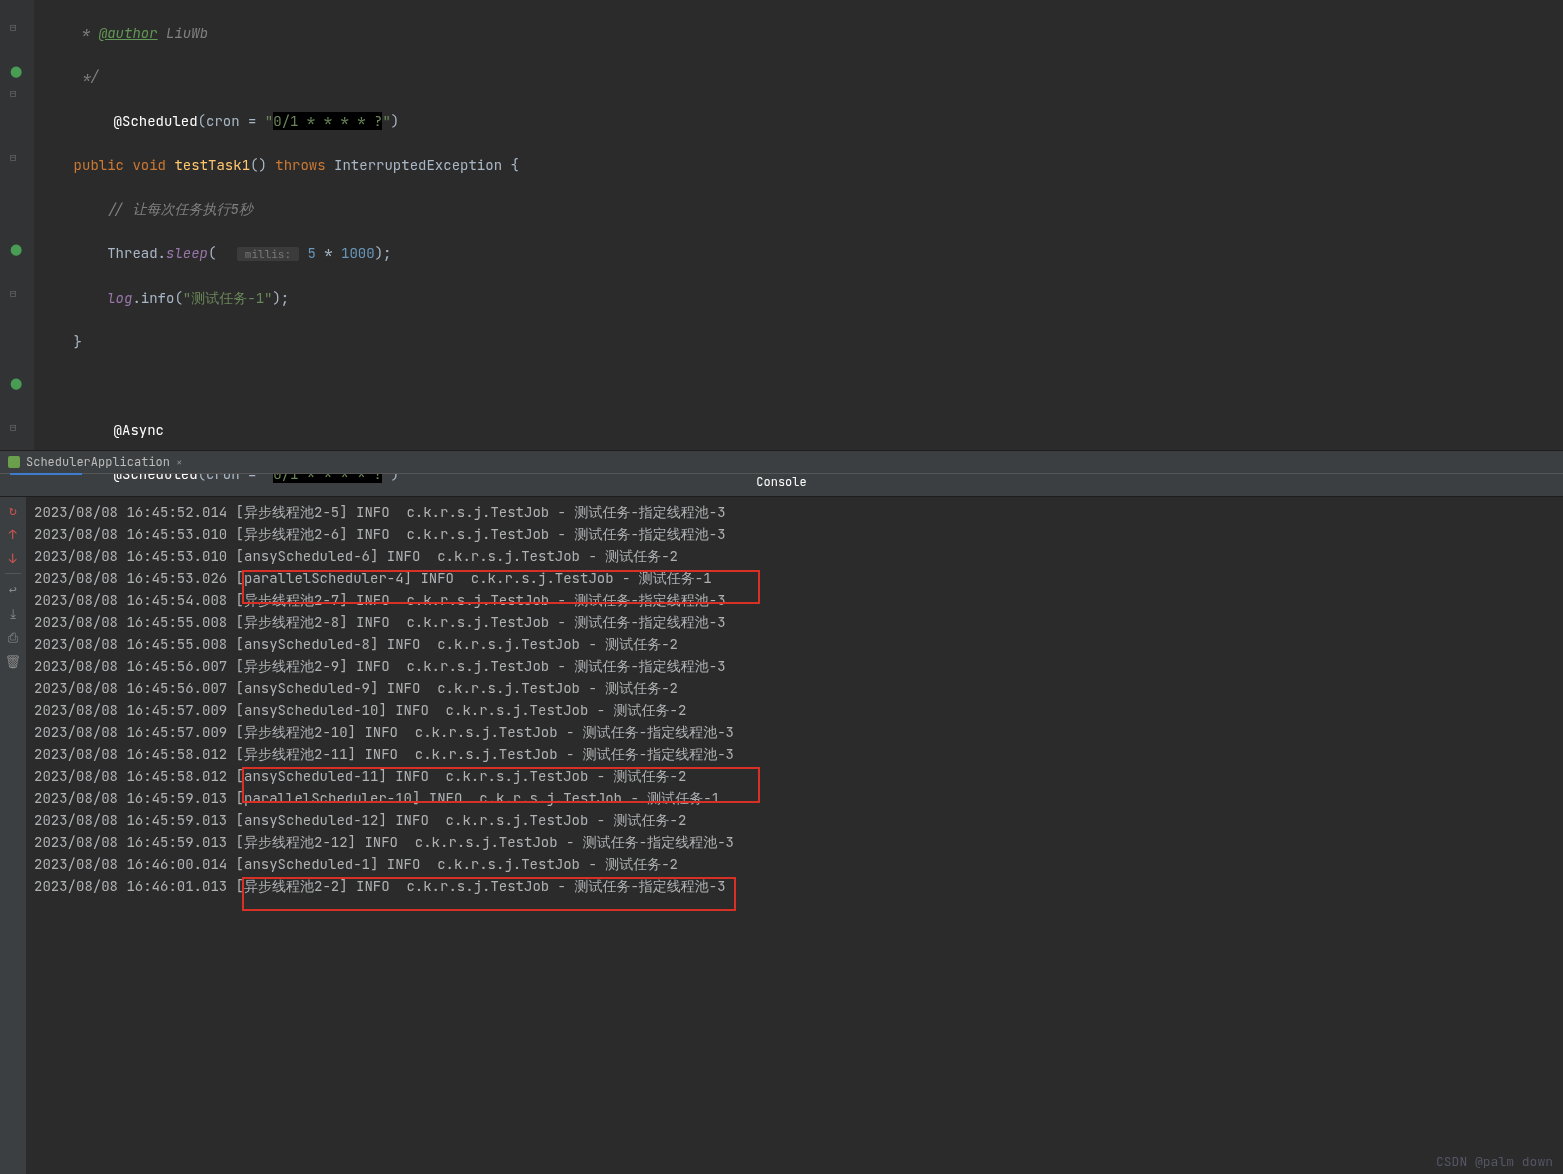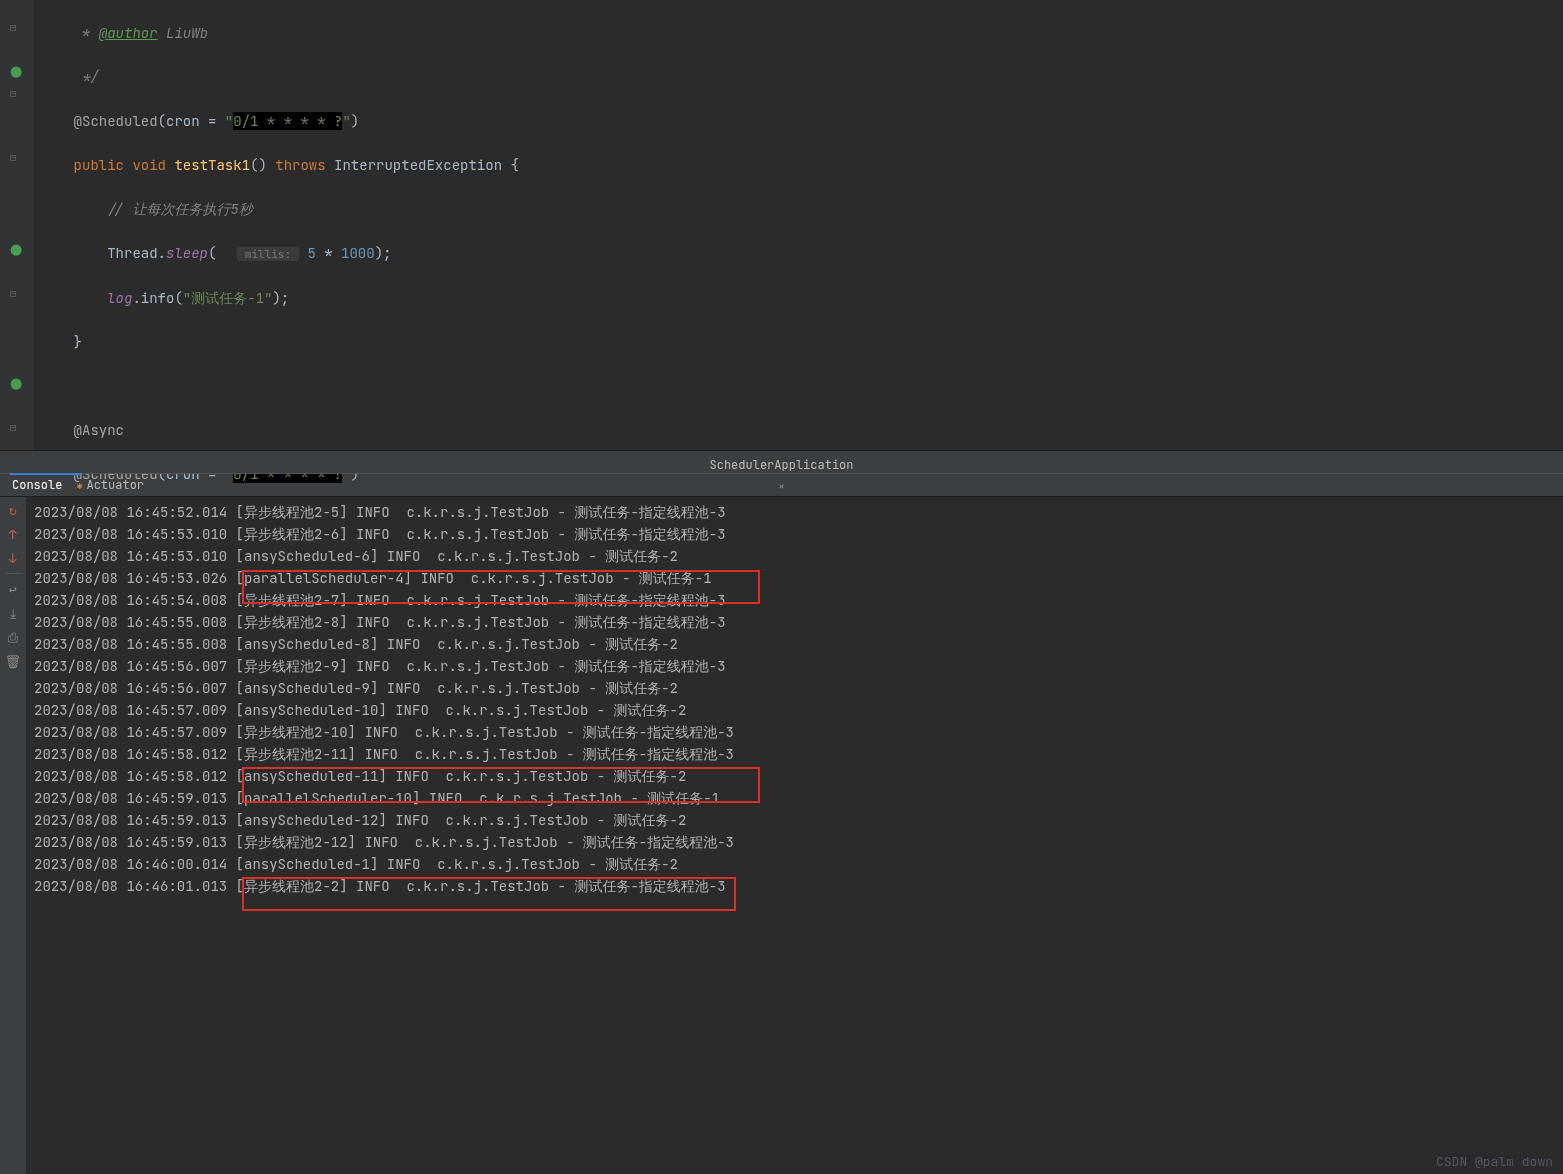--- a/index.html
+++ b/index.html
@@ -5,34 +5,34 @@
   * { margin:0; padding:0; box-sizing:border-box; }
   body { background:#2b2b2b; font-family:'JetBrains Mono','Consolas',monospace; font-size:13px; color:#a9b7c6; overflow:hidden; width:1563px; height:1174px; position:relative; }
   .editor-section { height:450px; display:flex; }
   .gutter { width:34px; background:#313335; flex-shrink:0; position:relative; }
   .gutter-icon { position:absolute; left:10px; color:#606366; font-size:11px; }
   .gutter-run    { color:#499c54; }
   .gutter-collapse { color:#606366; }
   .code-area { flex:1; padding:0 0 0 6px; font-size:14px; line-height:22px; white-space:pre; }
   .c-comment { color:#808080; font-style:italic; }
   .c-doctag  { color:#629755; font-style:italic; text-decoration:underline; }
-  .c-annotation { color:#a3a3a3; }
+  .c-annotation { color:#ffffff;margin-left:40px; }
   .c-keyword { color:#cc7832; }
   .c-method  { color:#ffc66d; }
   .c-string  { color:#6a8759; }
   .c-number  { color:#6897bb; }
   .c-strhl   { background:#000000; color:#6a8759; }
   .c-paramhint { background:#3b3b3b; color:#787878; font-size:11px; padding:0 8px; border-radius:2px;margin-left:12px; }
   .c-log     { color:#9876aa; font-style:italic; }
   .c-plain   { color:#a9b7c6; }
-  .panel-header { background:#3c3f41; height:24px; border-top:1px solid #1e1e1e; border-bottom:1px solid #555; display:flex; align-items:center; padding:0 8px; gap:6px; position:relative;flex-direction:column; }
+  .panel-header { background:#3c3f41; height:24px; border-top:1px solid #1e1e1e; border-bottom:1px solid #555; display:flex; align-items:center; padding:0 8px; gap:6px; position:relative; }
   .panel-icon { width:12px; height:12px; background:#6a9f4b; border-radius:2px; display:inline-block; }
   .panel-title { color:#bbb; font-size:12px; }
   .panel-close { color:#8c8c8c; font-size:11px; cursor:pointer; }
-  .panel-tabbar { background:#3c3f41; height:23px; display:flex; gap:14px; padding:0 12px; align-items:center; border-bottom:1px solid #1e1e1e; }
+  .panel-tabbar { background:#3c3f41; height:23px; display:flex; gap:14px; padding:0 12px; align-items:center; border-bottom:1px solid #1e1e1e;flex-direction:column; }
   .panel-tab { color:#bbb; font-size:12px; display:flex; align-items:center; gap:4px; cursor:pointer; }
   .panel-tab.active { color:#fff; }
   .tab-underline { position:absolute; height:2px; background:#3e7ccf; top:22px; left:10px; width:72px; }
   .actuator-icon { color:#d28445; font-size:10px; }
   .run-body { display:flex; height:calc(1174px - 450px - 24px - 23px); }
   .run-toolbar { width:26px; background:#3c3f41; display:flex; flex-direction:column; padding-top:4px; gap:6px; align-items:center; }
   .tool-btn { width:18px; height:18px; display:flex; align-items:center; justify-content:center; color:#8c8c8c; cursor:pointer; font-size:13px; }
   .tool-play  { color:#c75450; }
   .tool-up    { color:#c75450; }
   .tool-down  { color:#c75450; }

